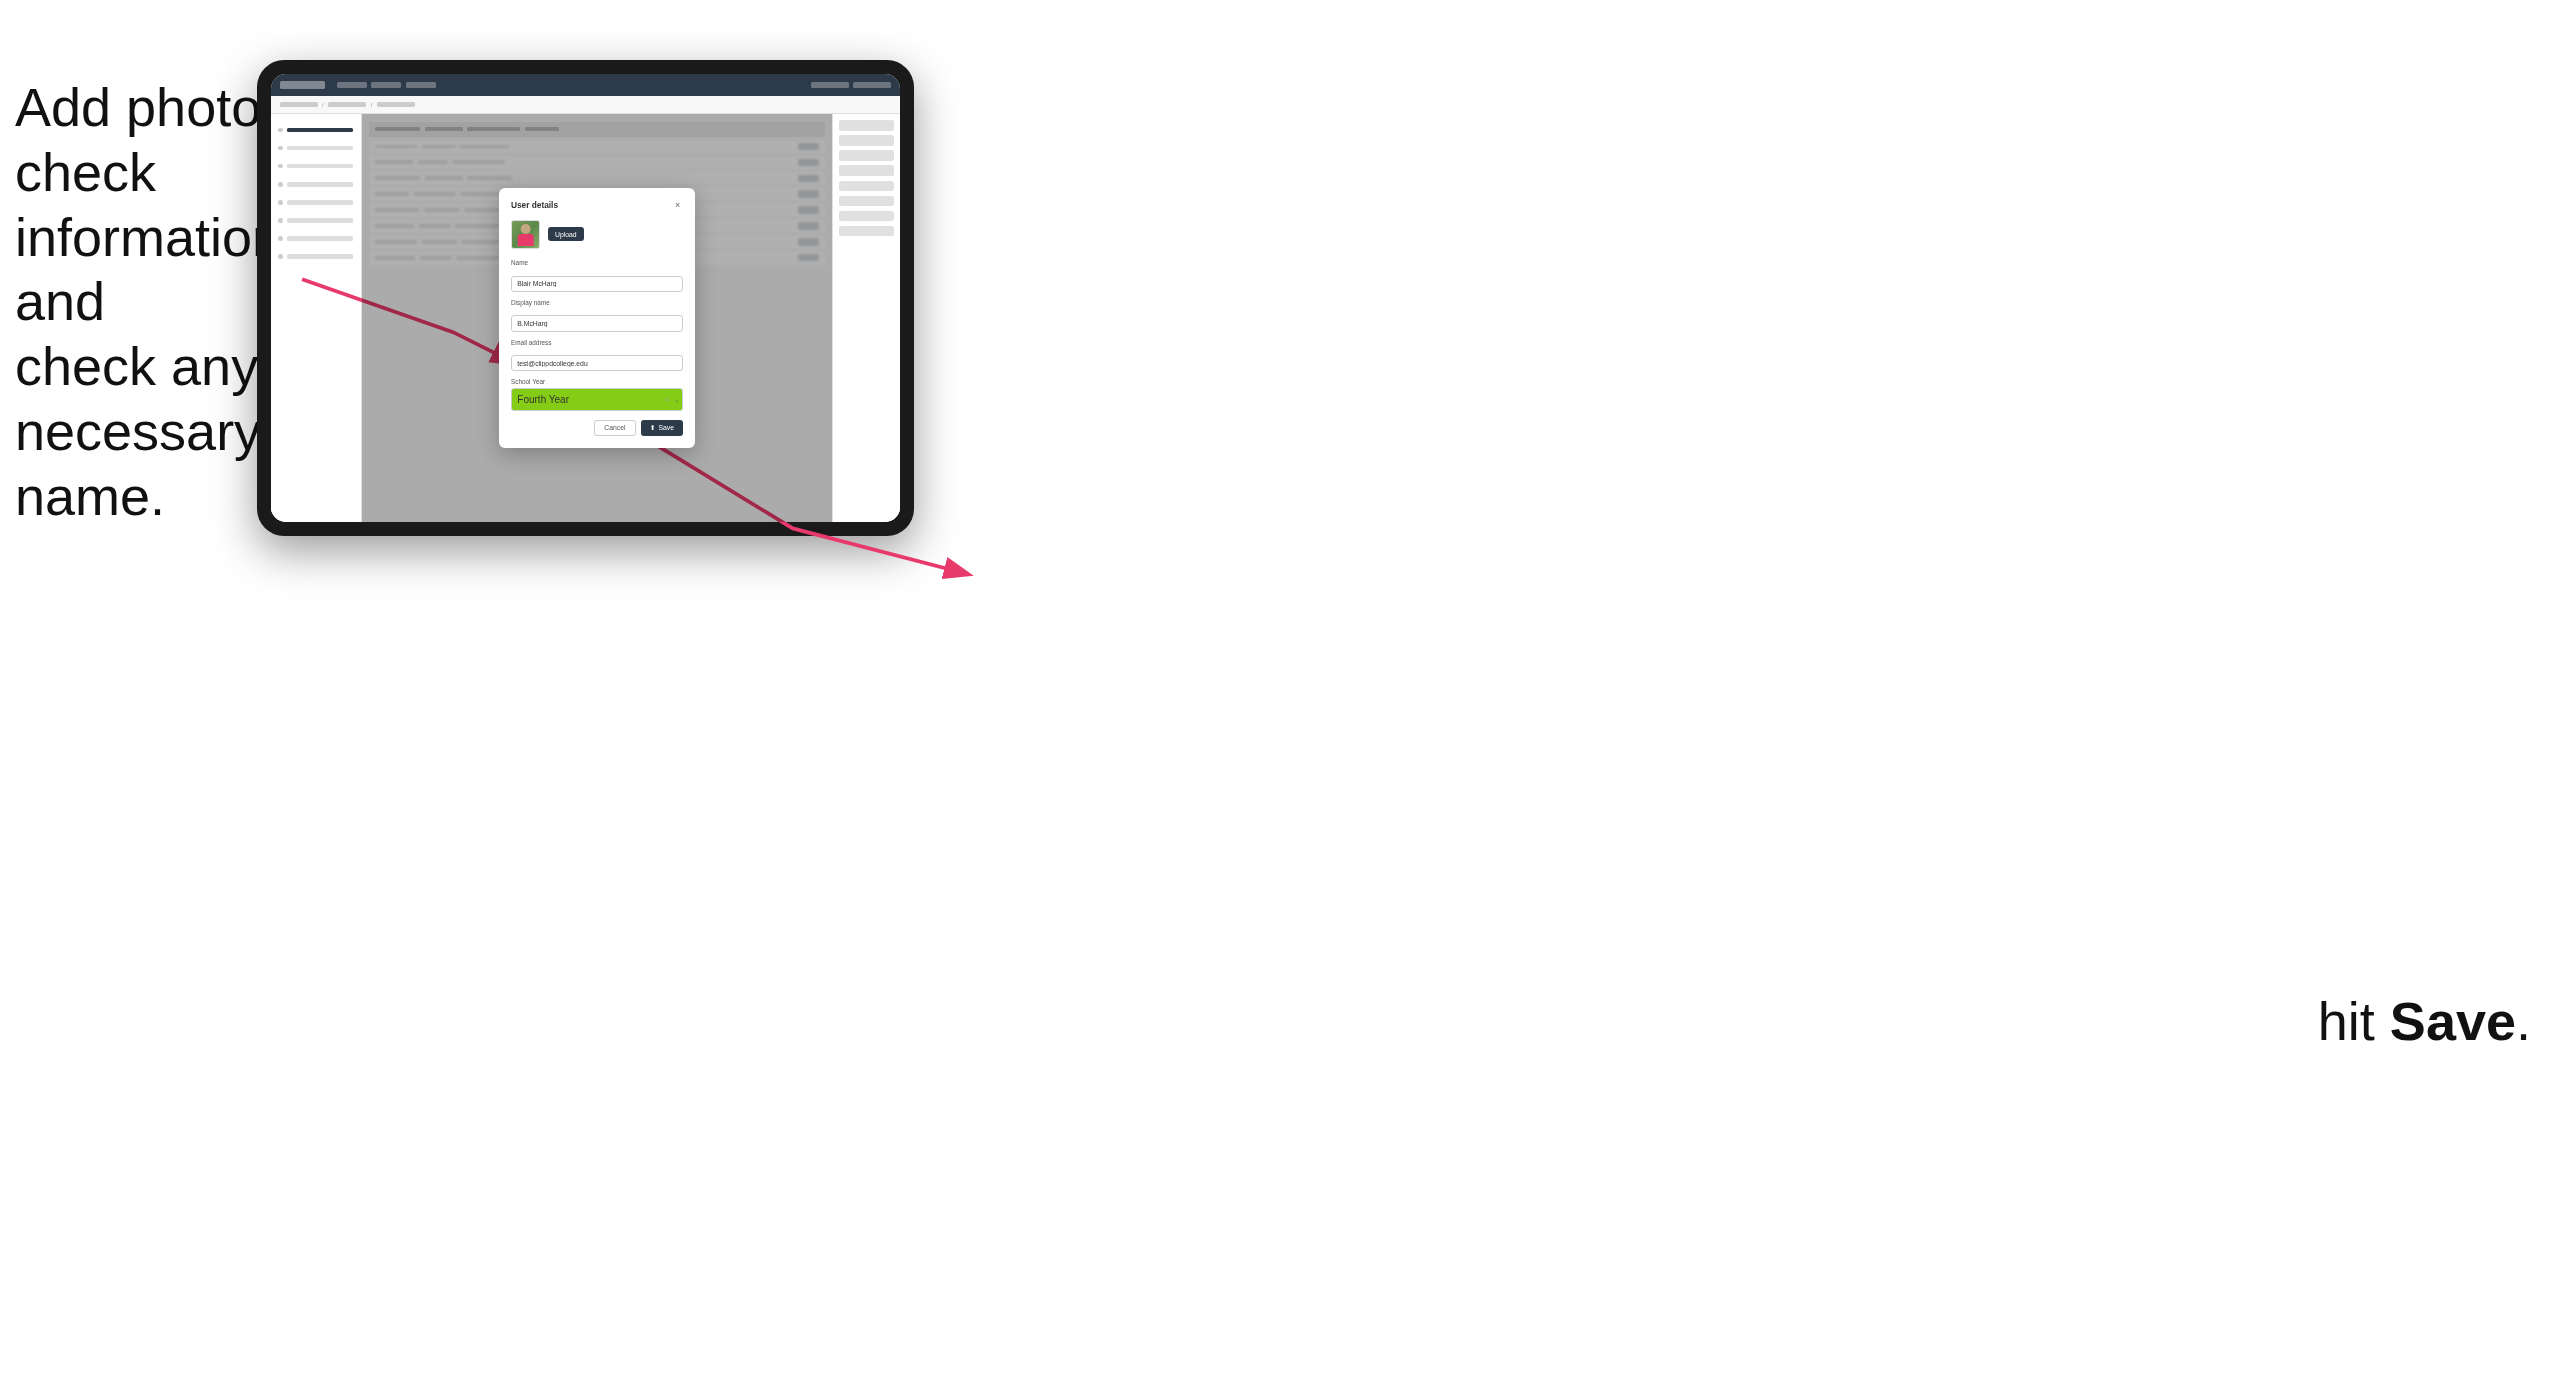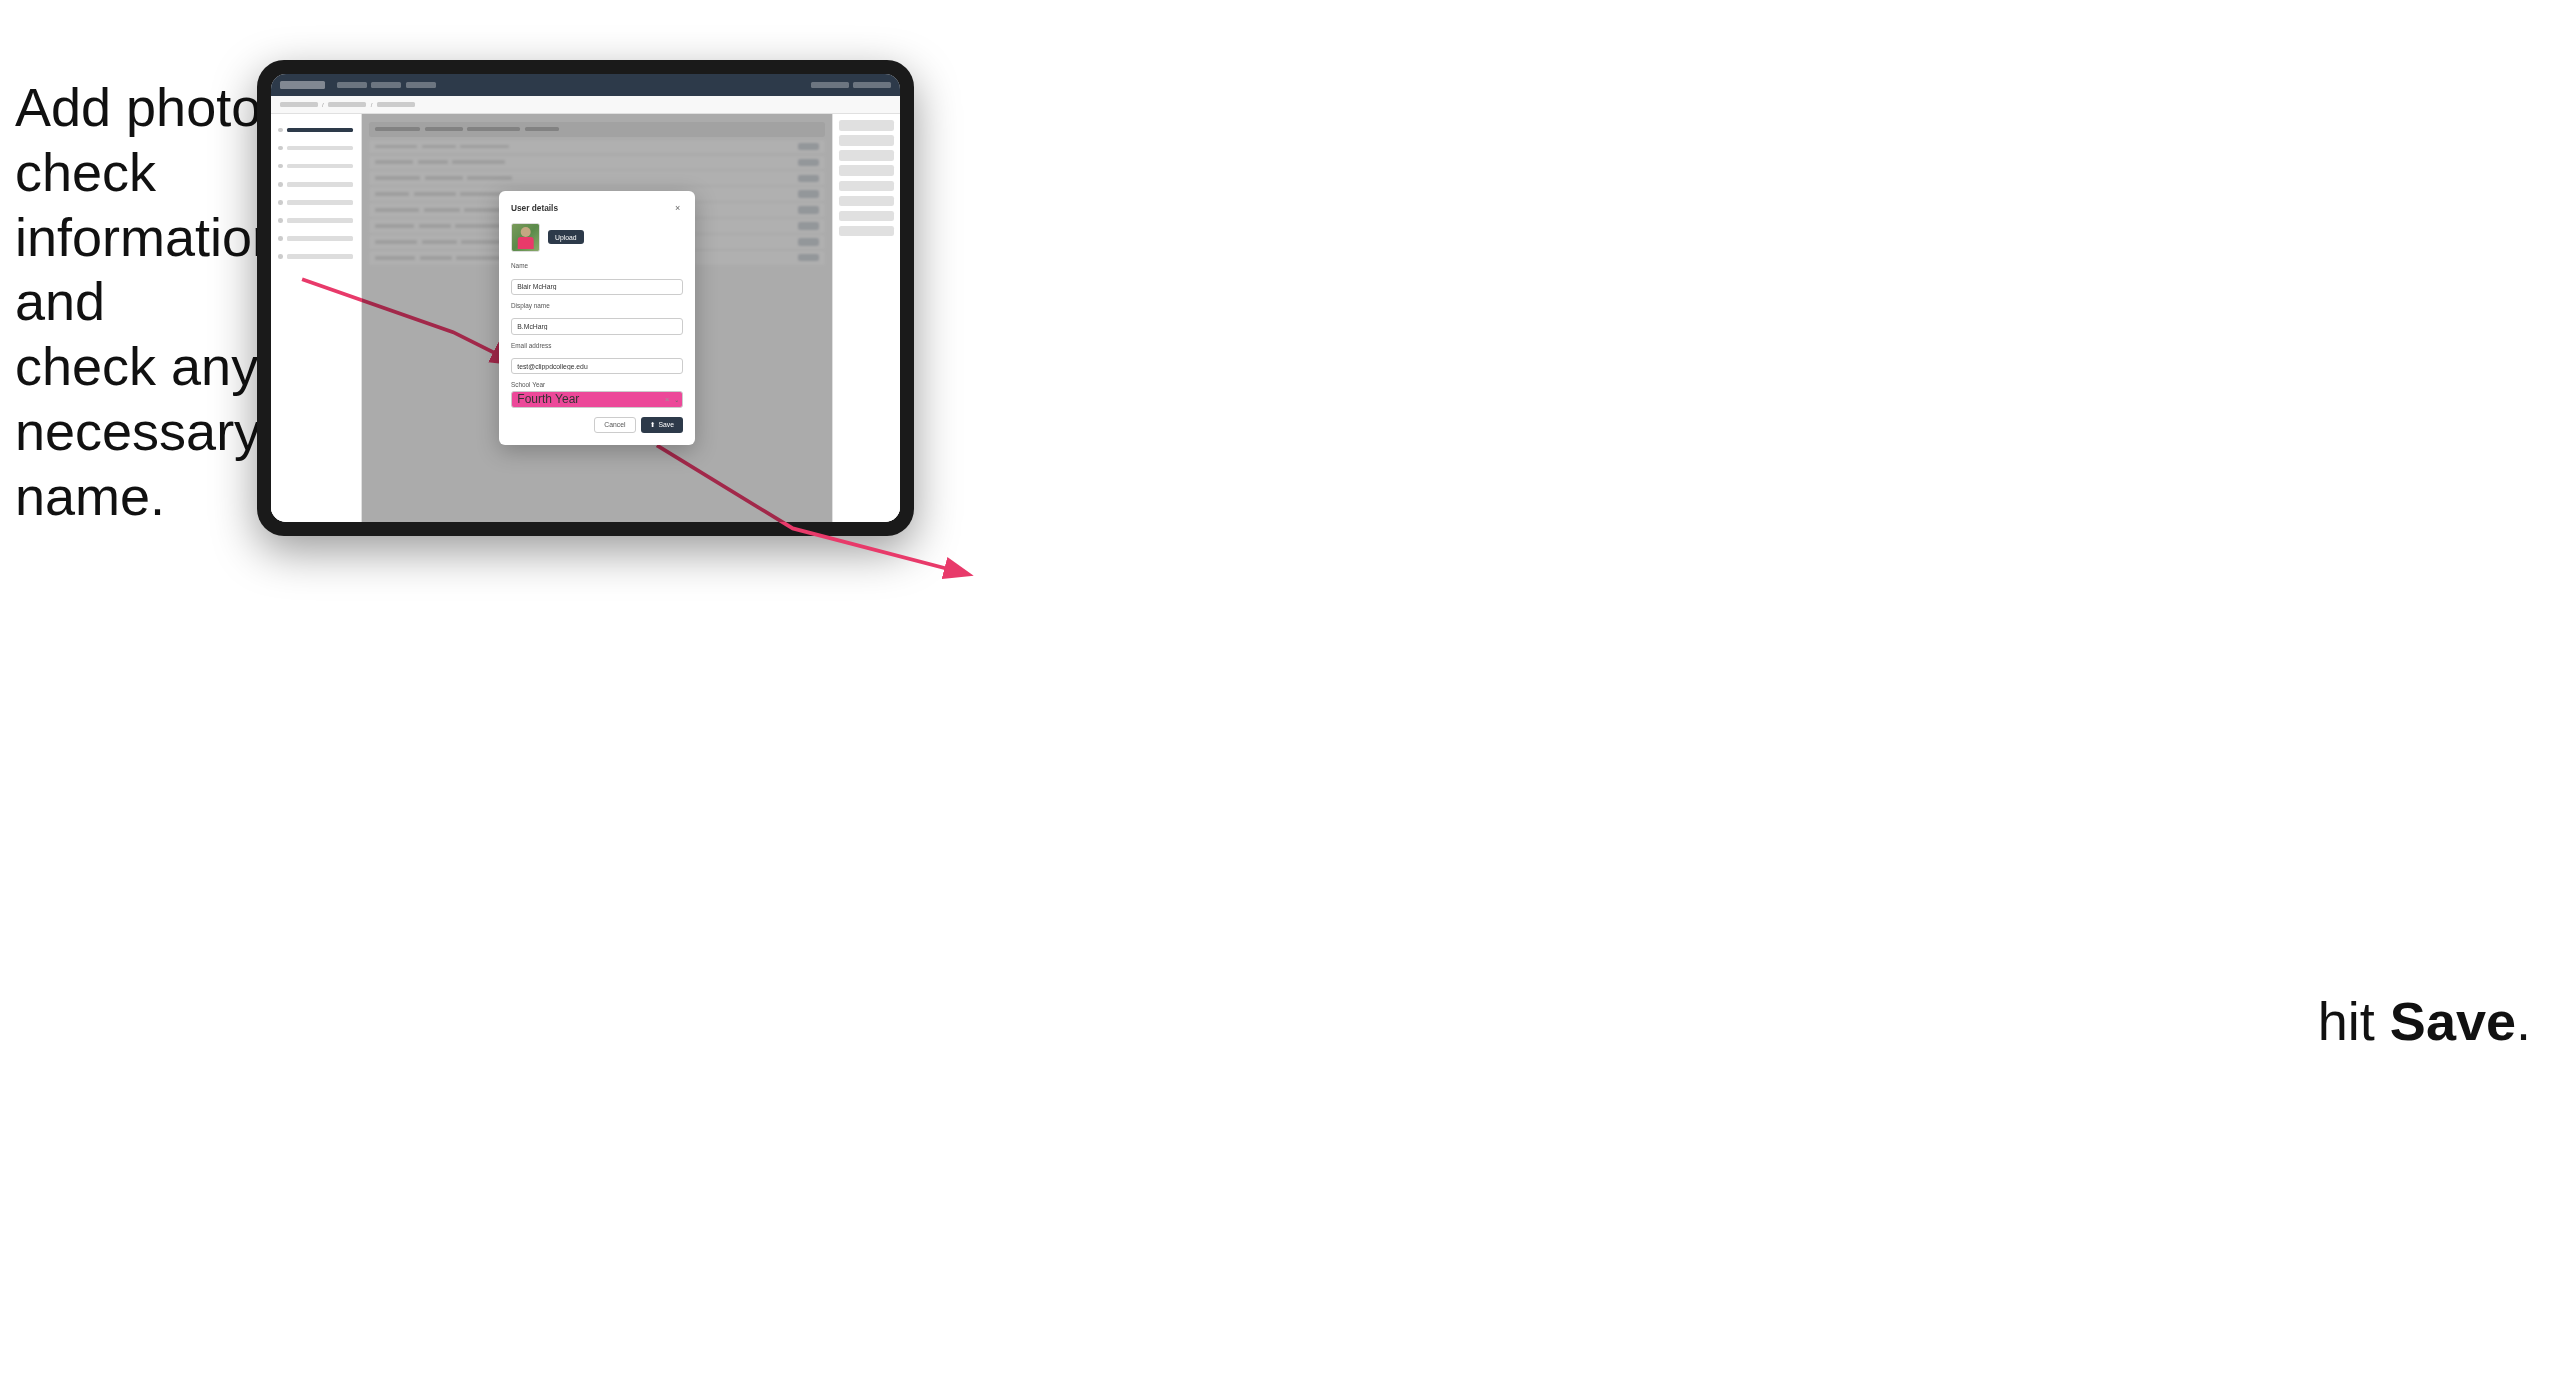--- a/index.html
+++ b/index.html
@@ -371,27 +371,27 @@
       margin-top: 7px;
     }
 
     
     .select-wrapper {
       position: relative;
     }
 
     .select-with-clear {
       width: 100%;
-      height: 17px;
+      height: 23px;
       border: 0.8px solid #ccc;
       border-radius: 3px;
       padding: 0 22.6px 0 5.3px;
-      font-size: 12px;
+      font-size: 10px;
       color: #333;
-      background: #ec4899;
+      background: #84cc16;
       appearance: none;
       outline: none;
       cursor: pointer;
     }
 
     .select-clear {
       position: absolute;
       right: 13.6px;
       top: 50%;
       transform: translateY(-50%);

